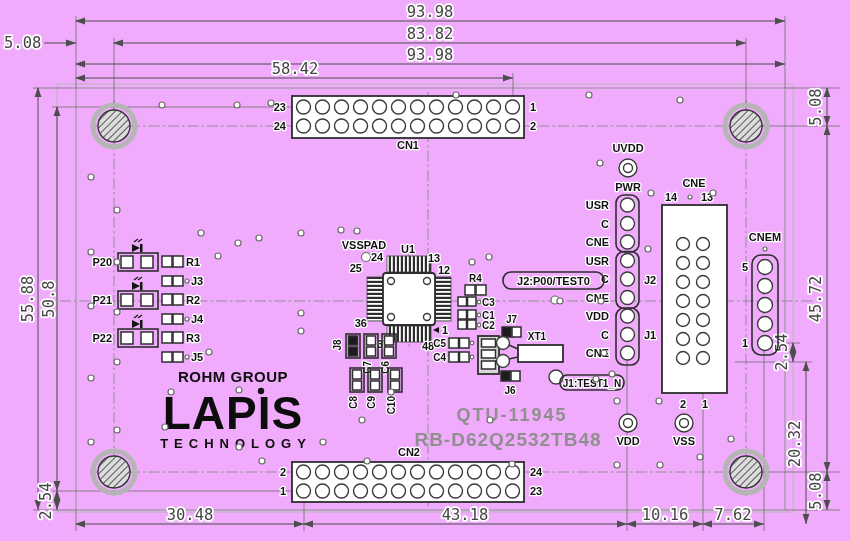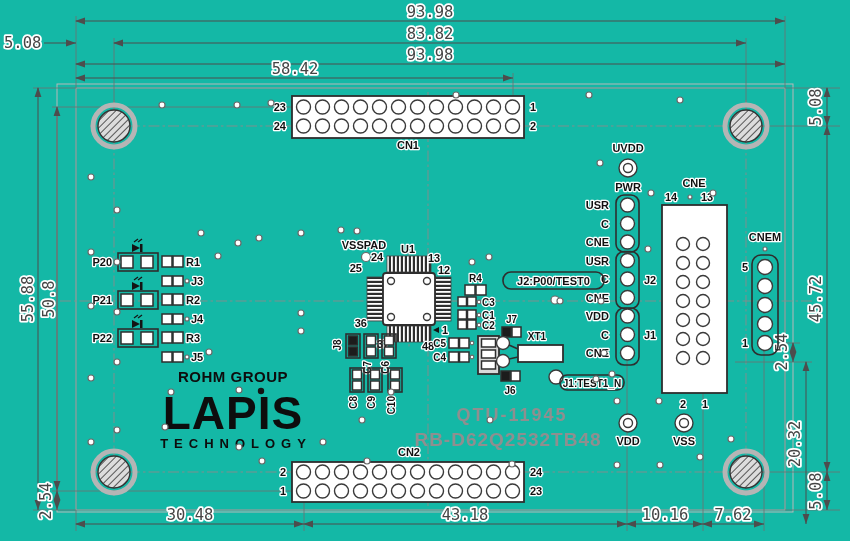--- a/index.html
+++ b/index.html
@@ -1,16 +1,16 @@
 <!DOCTYPE html>
 <html><head>
 <meta charset="utf-8">
 <style>
   html,body{margin:0;padding:0;background:#fff;}
-  .stage{position:relative;width:850px;height:541px;background:#14b8a6;overflow:hidden;
+  .stage{position:relative;width:850px;height:541px;background:#f0abfc;overflow:hidden;
          font-family:"Liberation Sans","DejaVu Sans",sans-serif;}
   svg{display:block}
   .bd{stroke:#9a9a9a;stroke-width:1.2;fill:none}
   .bd2{stroke:#b8b8b8;stroke-width:1;fill:none}
   .cl{stroke:#8a8a8a;stroke-width:0.9;stroke-dasharray:11 3 2.5 3;fill:none}
   .dl{stroke:#4d4d4d;stroke-width:1;fill:none;marker-start:url(#ma);marker-end:url(#mb)}
   .dla{stroke:#4d4d4d;stroke-width:1;fill:none;marker-end:url(#mb)}
   .ext{stroke:#6e6e6e;stroke-width:0.8;fill:none}
   .dtxt{font:15.5px "DejaVu Sans Mono",monospace;fill:#454545;
         paint-order:stroke;stroke:#fff;stroke-width:3.5px;stroke-linejoin:round}

